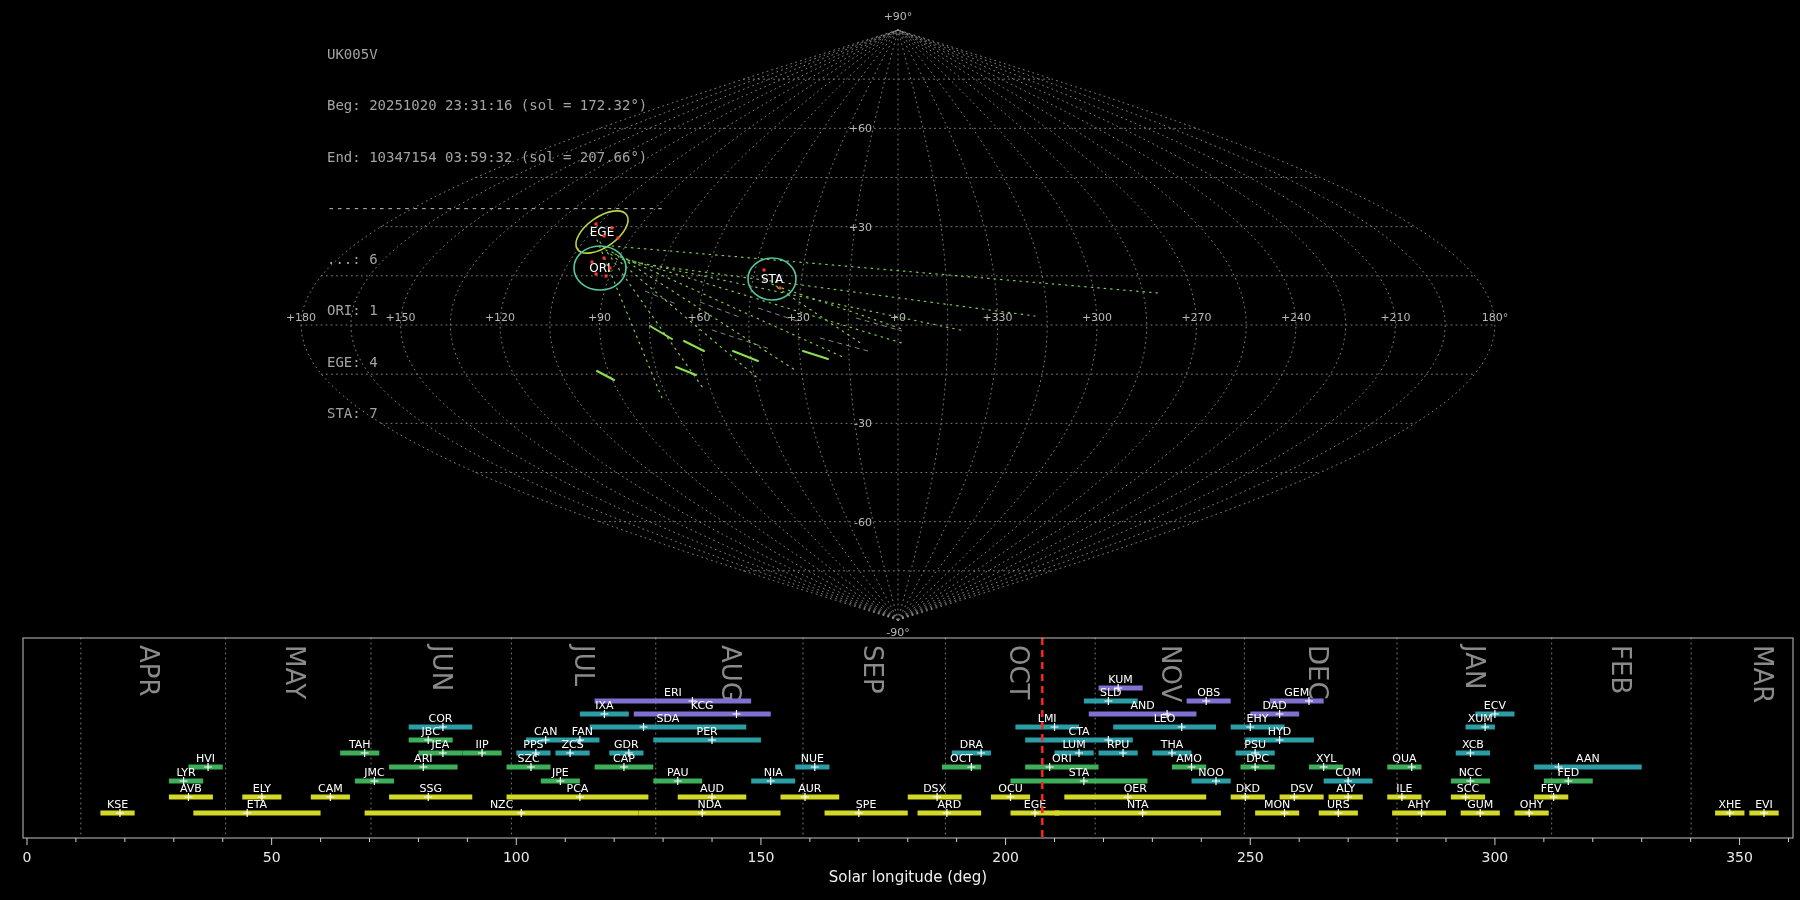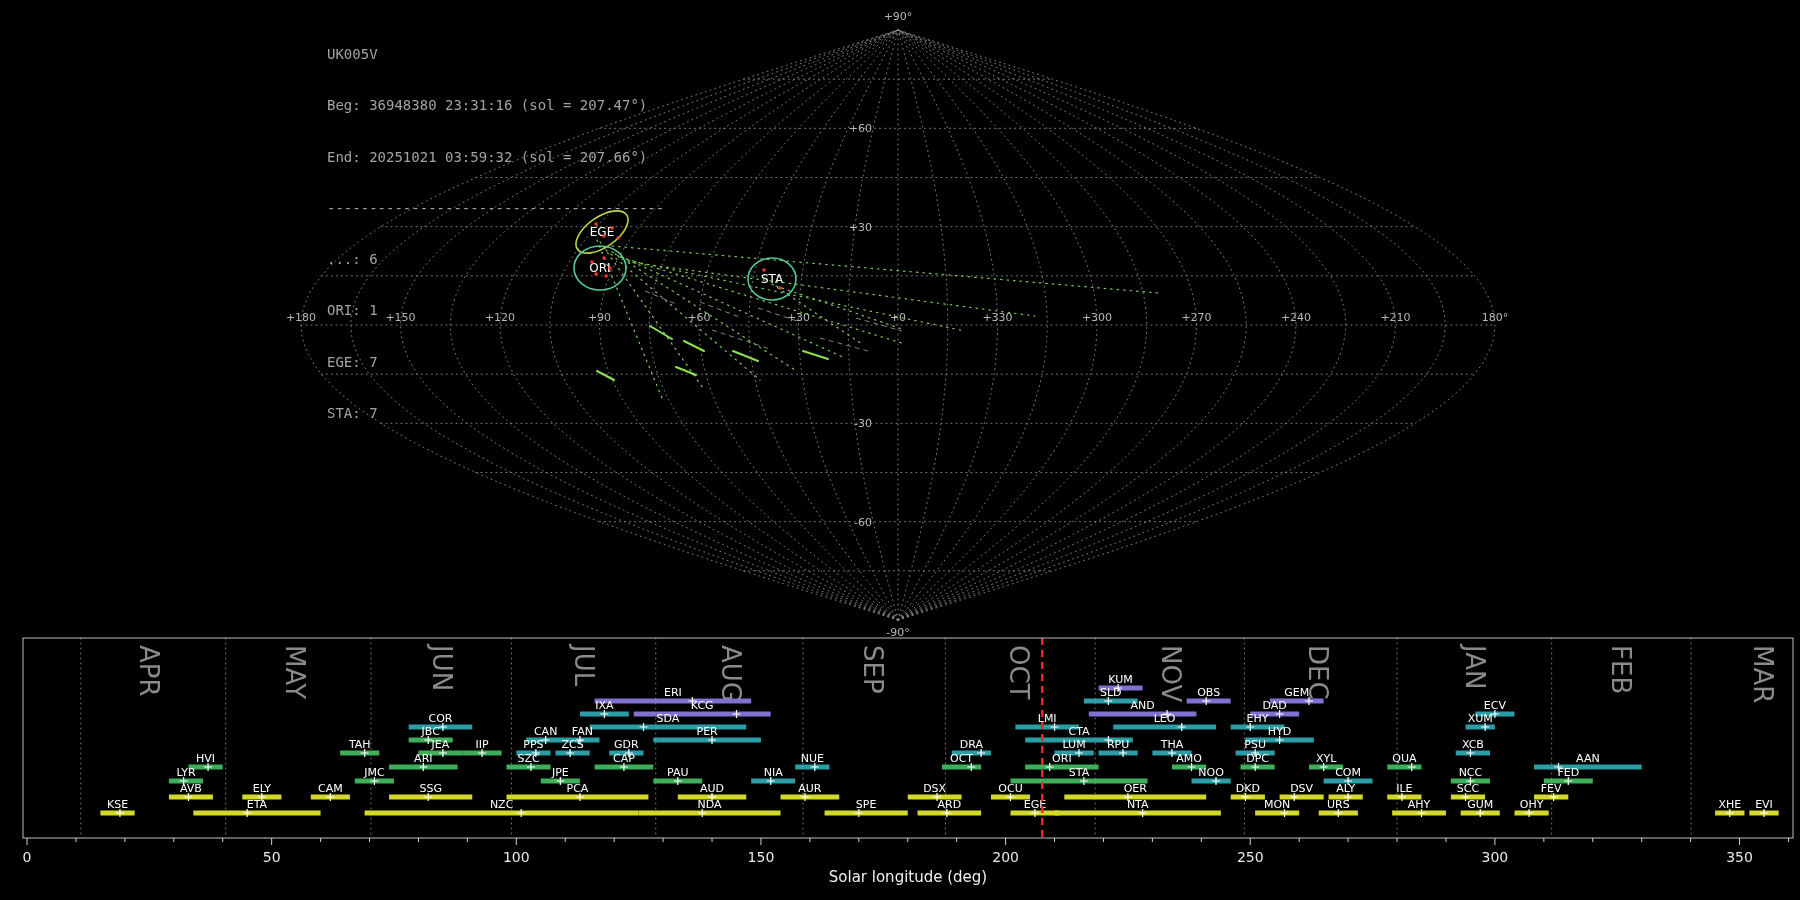--- a/index.html
+++ b/index.html
@@ -124,26 +124,26 @@
       <rect x="602.5" y="256.5" width="3" height="3" fill="#ff3b30"></rect>
       <rect x="608.5" y="266.5" width="3" height="3" fill="#ff3b30"></rect>
       <rect x="594.5" y="272.5" width="3" height="3" fill="#ff3b30"></rect>
       <rect x="604.5" y="274.5" width="3" height="3" fill="#ff3b30"></rect>
       <rect x="762.5" y="268.5" width="3" height="3" fill="#ff3b30"></rect>
       <rect x="778.5" y="286.5" width="3" height="3" fill="#ff3b30"></rect>
     </svg>
 
   <div class="info">
     <div>UK005V</div>
-    <div>Beg: 36948380 23:31:16 (sol = 207.47°)</div>
-    <div>End: 20251021 03:59:32 (sol = 207.66°)</div>
+    <div>Beg: 20251020 23:31:16 (sol = 172.32°)</div>
+    <div>End: 10347154 03:59:32 (sol = 207.66°)</div>
     <div>----------------------------------------</div>
     <div>...: 6</div>
     <div>ORI: 1</div>
-    <div>EGE: 7</div>
+    <div>EGE: 4</div>
     <div>STA: 7</div>
   </div>
 
   <svg id="activity-chart" width="1800" height="275" viewBox="0 0 1800 275">
       <line x1="80.82300000000001" y1="13" x2="80.82300000000001" y2="213" class="monthline"></line>
       <text x="139.539" y="20" class="monthlabel" transform="rotate(90 139.539 20)">APR</text>
       <line x1="225.6558" y1="13" x2="225.6558" y2="213" class="monthline"></line>
       <text x="286.329" y="20" class="monthlabel" transform="rotate(90 286.329 20)">MAY</text>
       <line x1="370.9779" y1="13" x2="370.9779" y2="213" class="monthline"></line>
       <text x="433.11899999999997" y="20" class="monthlabel" transform="rotate(90 433.11899999999997 20)">JUN</text>

